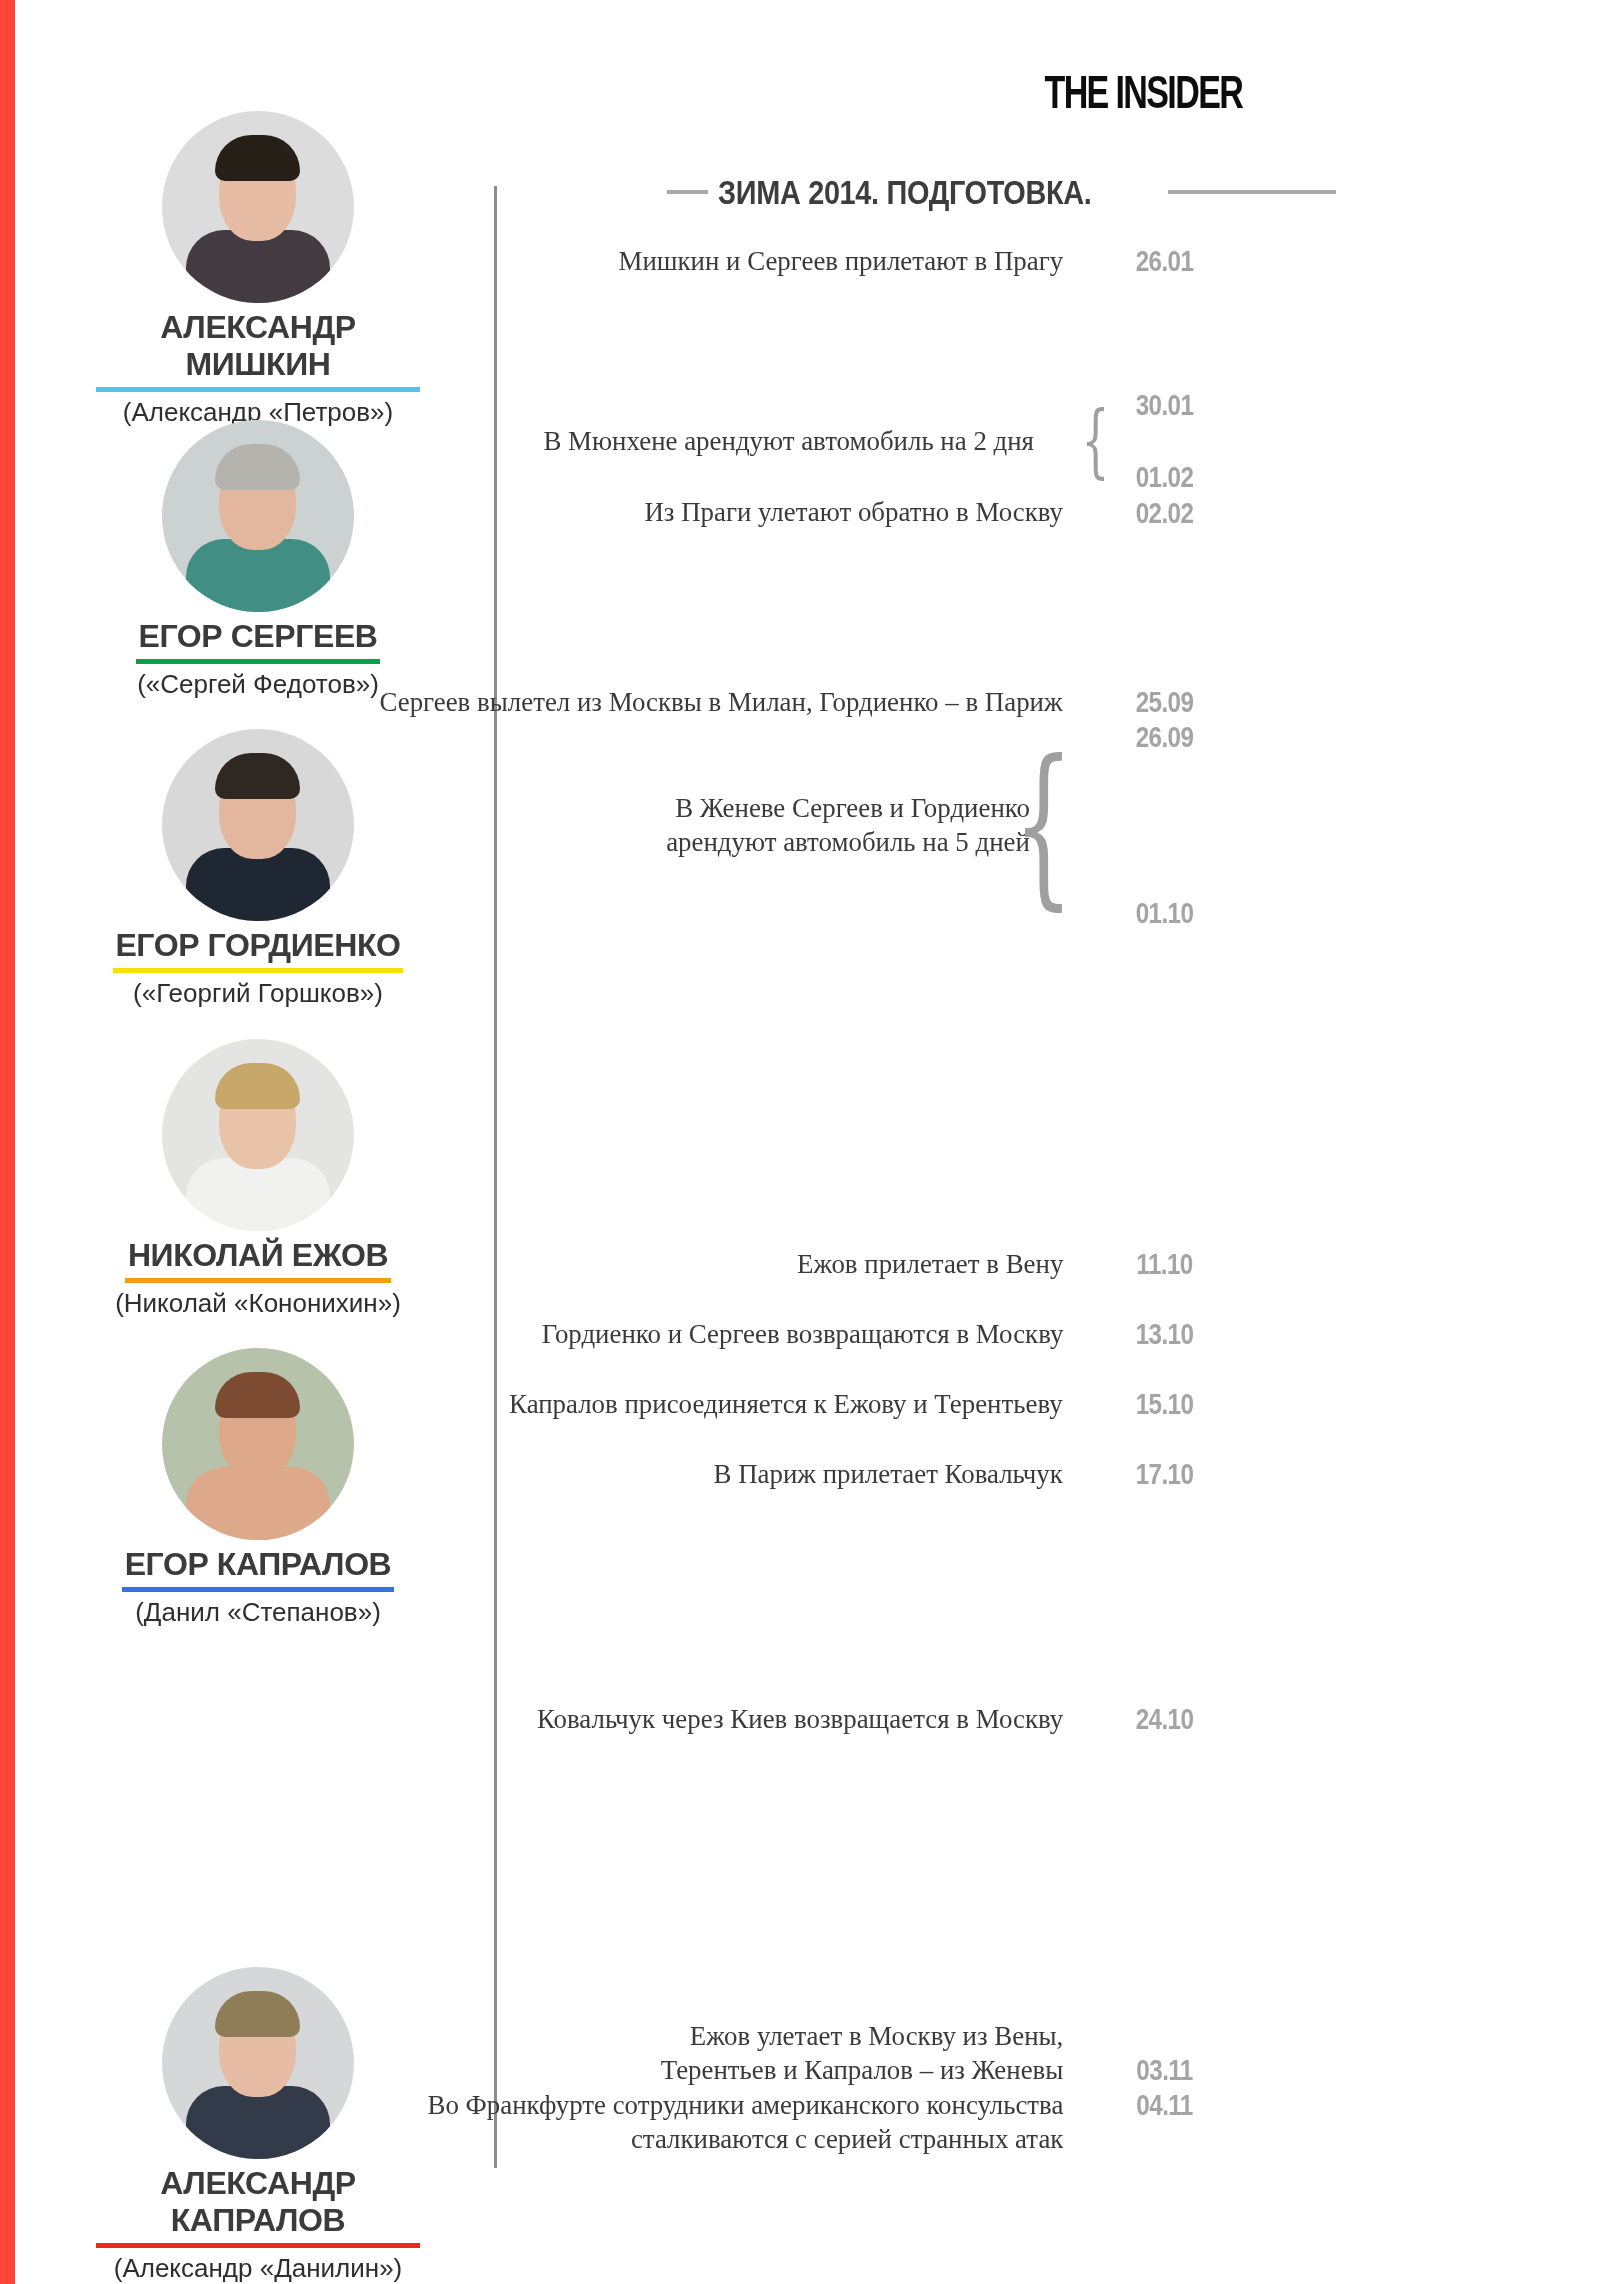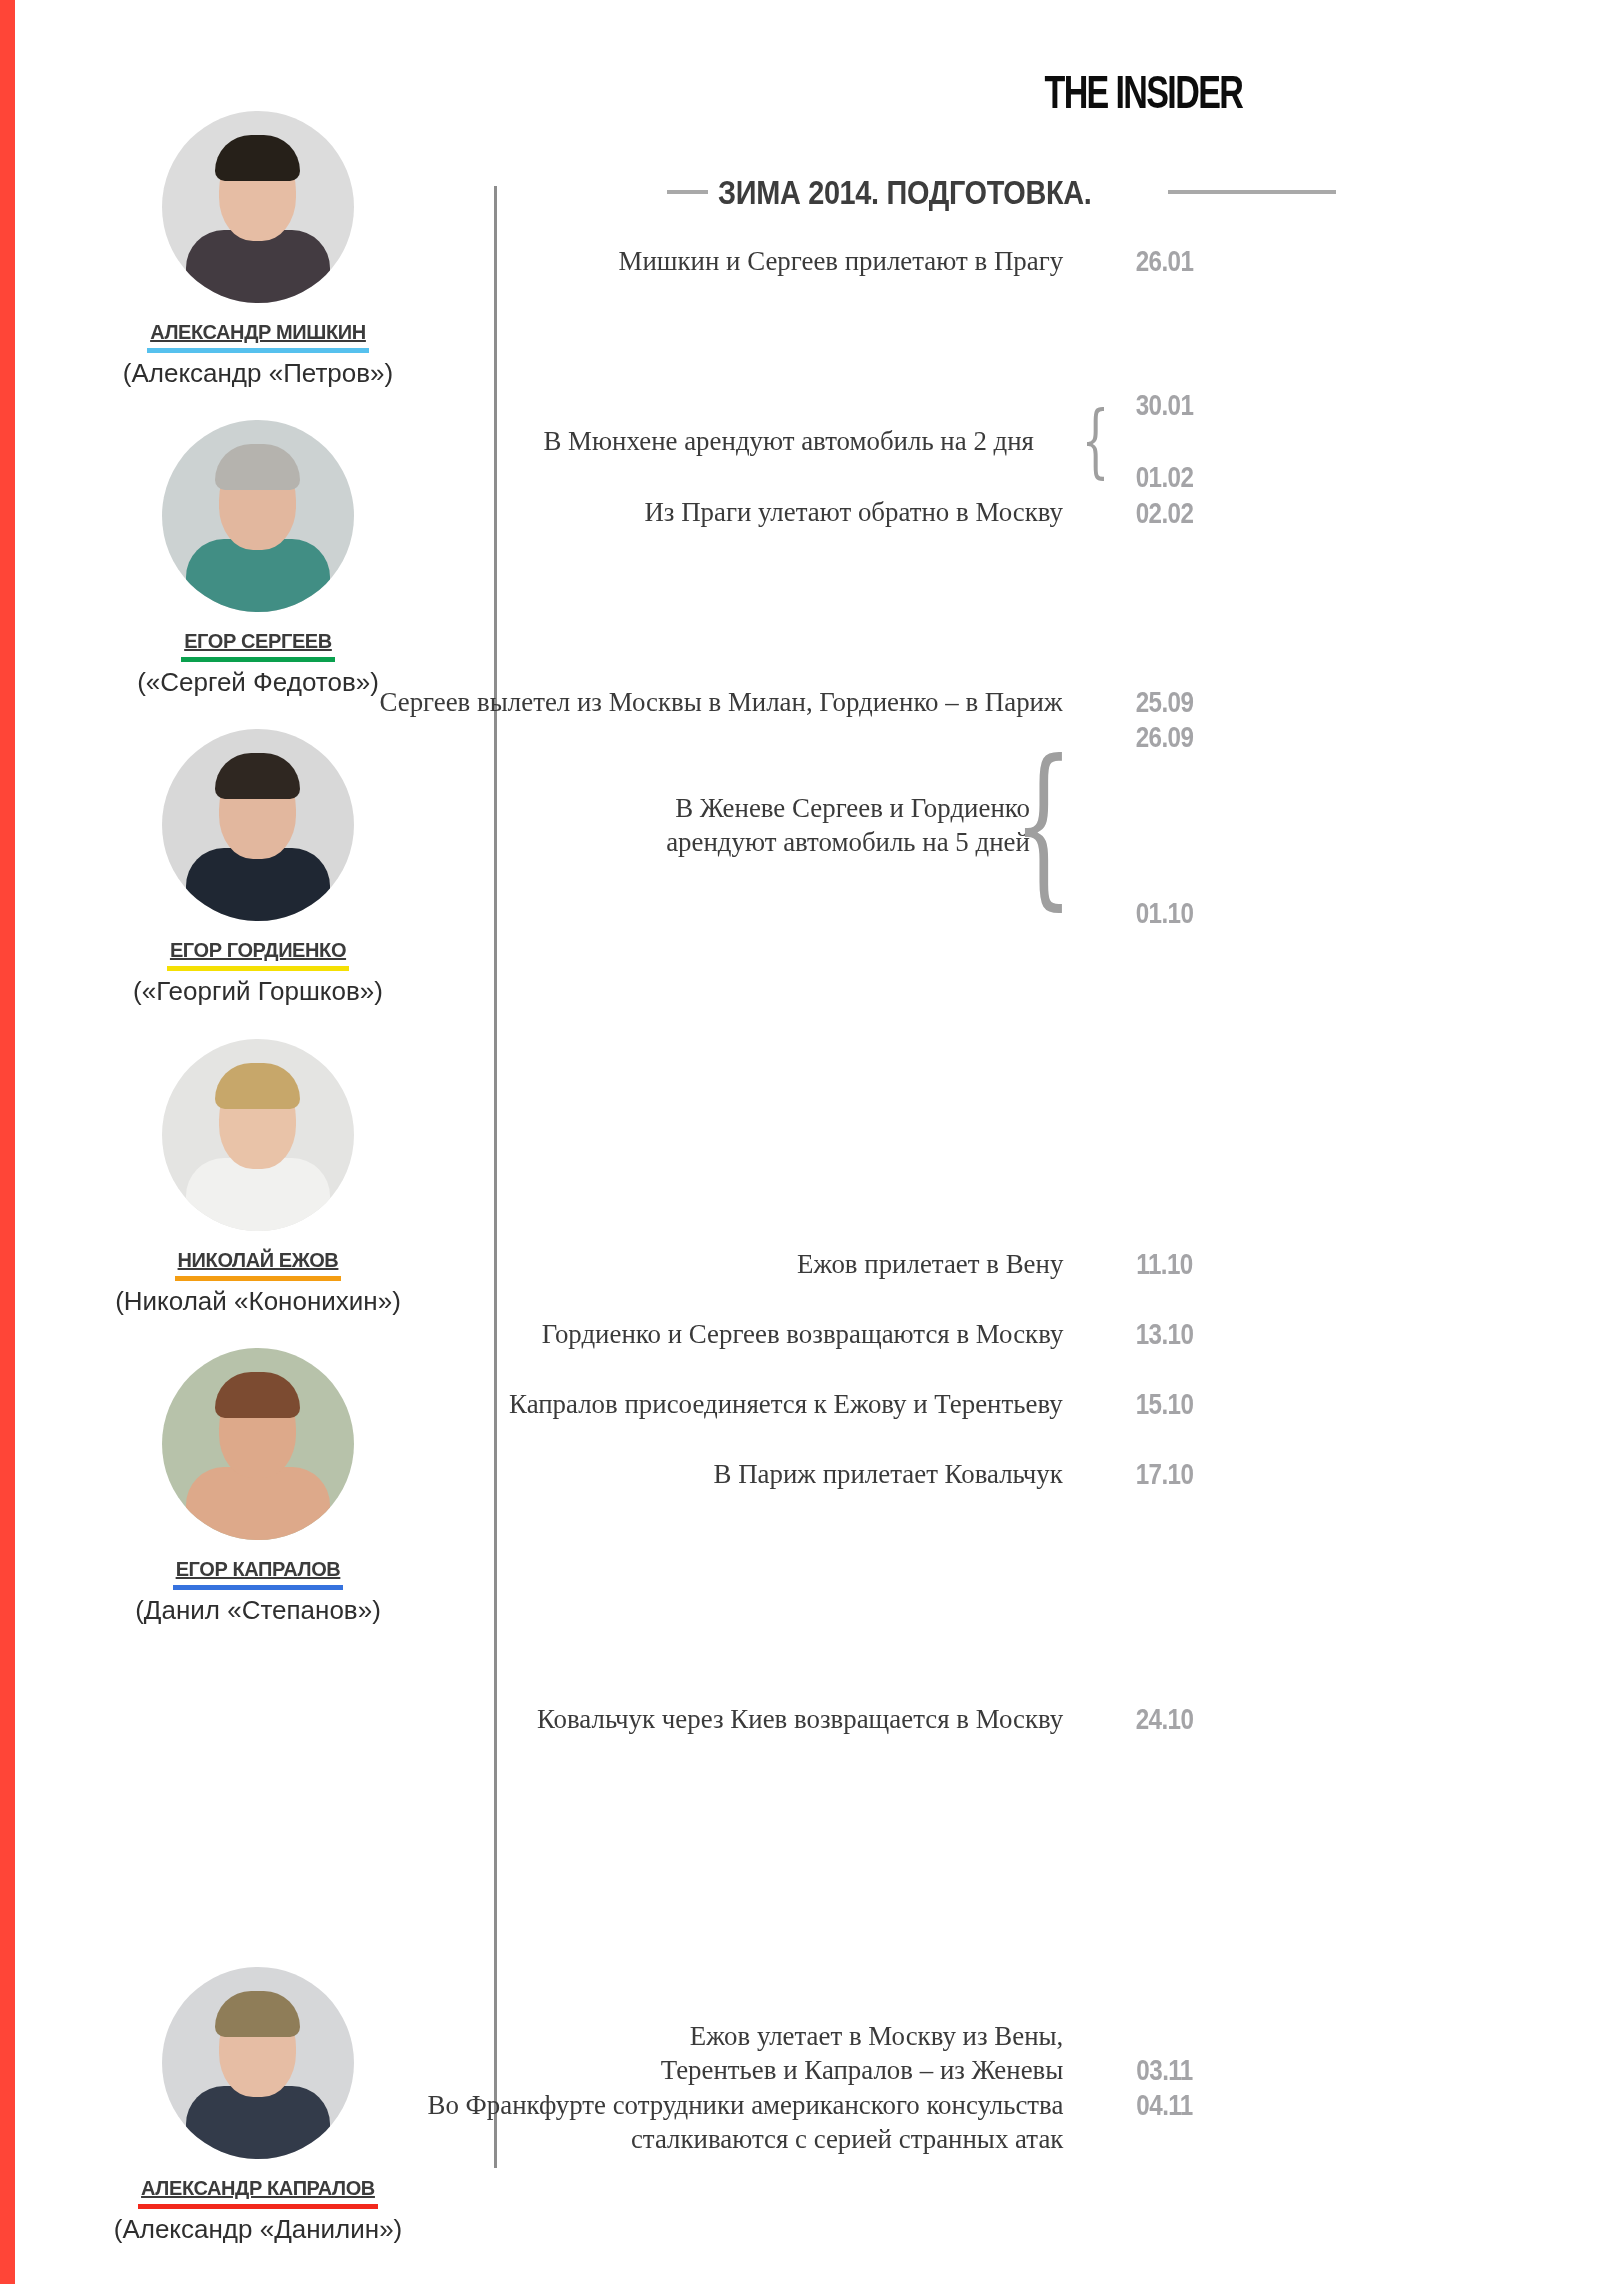--- a/index.html
+++ b/index.html
@@ -15,22 +15,22 @@
   .person{position:absolute;left:0;width:324px;text-align:center;}
   .avatar{position:relative;width:192px;height:192px;margin:0 auto;border-radius:50%;
           overflow:hidden;background:var(--av-bg);}
   .av-neck{position:absolute;left:80px;top:111px;width:32px;height:44px;background:var(--av-skin);}
   .av-body{position:absolute;left:23.6px;bottom:-4.4px;width:144px;height:77px;
            border-radius:38px 38px 0 0;background:var(--av-shirt);}
   .av-head{position:absolute;left:57px;top:31px;width:77px;height:99px;
            border-radius:52% 52% 46% 46%;background:var(--av-skin);}
   .av-hair{position:absolute;left:53px;top:23.6px;width:85px;height:46px;
            border-radius:43px 43px 11.8px 11.8px;background:var(--av-hair);}
-  .pname{display:inline-block;margin-top:18px;font-size:20px;font-weight:bold;color:#3b3b3b;
-         letter-spacing:-0.4px;border-bottom:5.2px solid var(--accent);padding:0 2.9px 4.4px 2.9px;text-decoration:underline;}
+  .pname{display:inline-block;margin-top:6px;font-size:32px;font-weight:bold;color:#3b3b3b;
+         letter-spacing:-0.4px;border-bottom:5.2px solid var(--accent);padding:0 2.9px 4.4px 2.9px;}
   .palias{margin-top:4.4px;font-size:26px;color:#2e2e2e;}
 
   
   .sec-header{position:absolute;left:667px;right:0;display:flex;align-items:center;height:34px;}
   .sec-dash{width:41px;height:3.7px;background:#a9a9a9;margin-right:10.3px;flex:none;}
   .sec-title{font-size:34px;font-weight:bold;color:#3d3d3d;white-space:nowrap;letter-spacing:-0.4px;
              transform:scaleX(.85);transform-origin:left center;}
   .sec-line{height:3.7px;background:#a9a9a9;flex:1;margin-left:-44px;}
   .hdr-winter{top:175px;} .hdr-autumn{top:622px;}
   .hdr-winter .sec-line{margin-left:10.3px;} .hdr-autumn .sec-line{margin-left:10.3px;}

